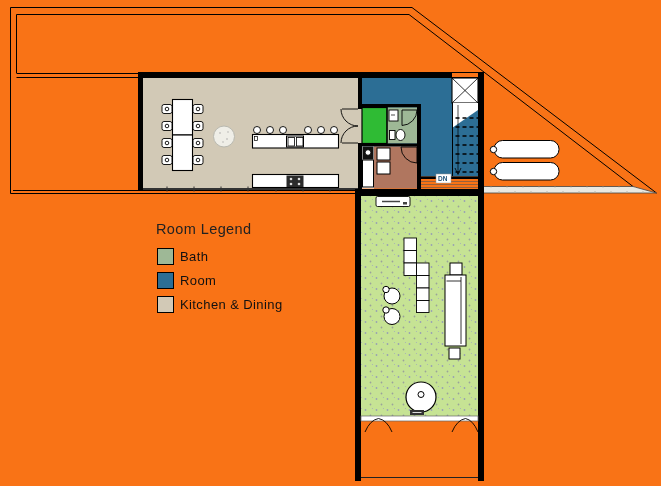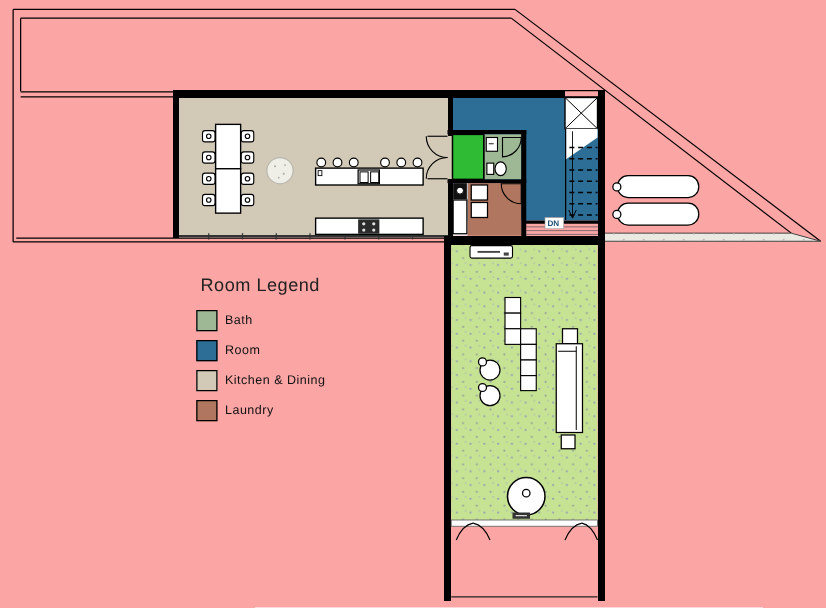--- a/index.html
+++ b/index.html
@@ -1,23 +1,23 @@
 <!DOCTYPE html>
 <html><head>
 <meta charset="utf-8">
 <style>
   html,body{margin:0;padding:0;background:#fff;}
-  #stage{position:relative;width:661px;height:486px;background:#fca5a5;overflow:hidden;
-         font-family:"Liberation Sans",sans-serif;text-align:center;}
+  #stage{position:relative;width:661px;height:486px;background:#f97316;overflow:hidden;
+         font-family:"Liberation Sans",sans-serif;}
   #plan-svg{position:absolute;left:0;top:0;}
   .legend{position:absolute;left:157px;top:221px;}
   .legend-title{font-size:14.5px;color:#222;letter-spacing:.4px;margin:0 0 11px -1px;font-weight:400;}
   .legend-item{display:flex;align-items:center;height:17px;margin-bottom:7px;}
   .swatch{width:15px;height:15px;border:1px solid #000;flex:0 0 auto;}
-  .legend-label{font-size:10px;color:#111;margin-left:6px;letter-spacing:.4px;}
+  .legend-label{font-size:13px;color:#111;margin-left:6px;letter-spacing:.4px;}
 </style>
 </head>
 <body>
 
 <div id="stage">
 
 <svg id="plan-svg" width="661" height="486" viewBox="0 0 661 486">
   <defs>
     <pattern id="dots" width="11" height="11" patternUnits="userSpaceOnUse">
       <circle cx="2.5" cy="3" r="0.9" fill="#98a0b2"></circle>
@@ -276,19 +276,15 @@
     <span class="legend-label">Bath</span>
   </div>
   <div class="legend-item">
     <span class="swatch" style="background-color: rgb(44, 110, 149);"></span>
     <span class="legend-label">Room</span>
   </div>
   <div class="legend-item">
     <span class="swatch" style="background-color: rgb(210, 201, 182);"></span>
     <span class="legend-label">Kitchen &amp; Dining</span>
   </div>
-  <div class="legend-item">
-    <span class="swatch" style="background-color: rgb(176, 118, 95);"></span>
-    <span class="legend-label">Laundry</span>
-  </div>
 </div>
 
 </div>
 
 </body></html>

